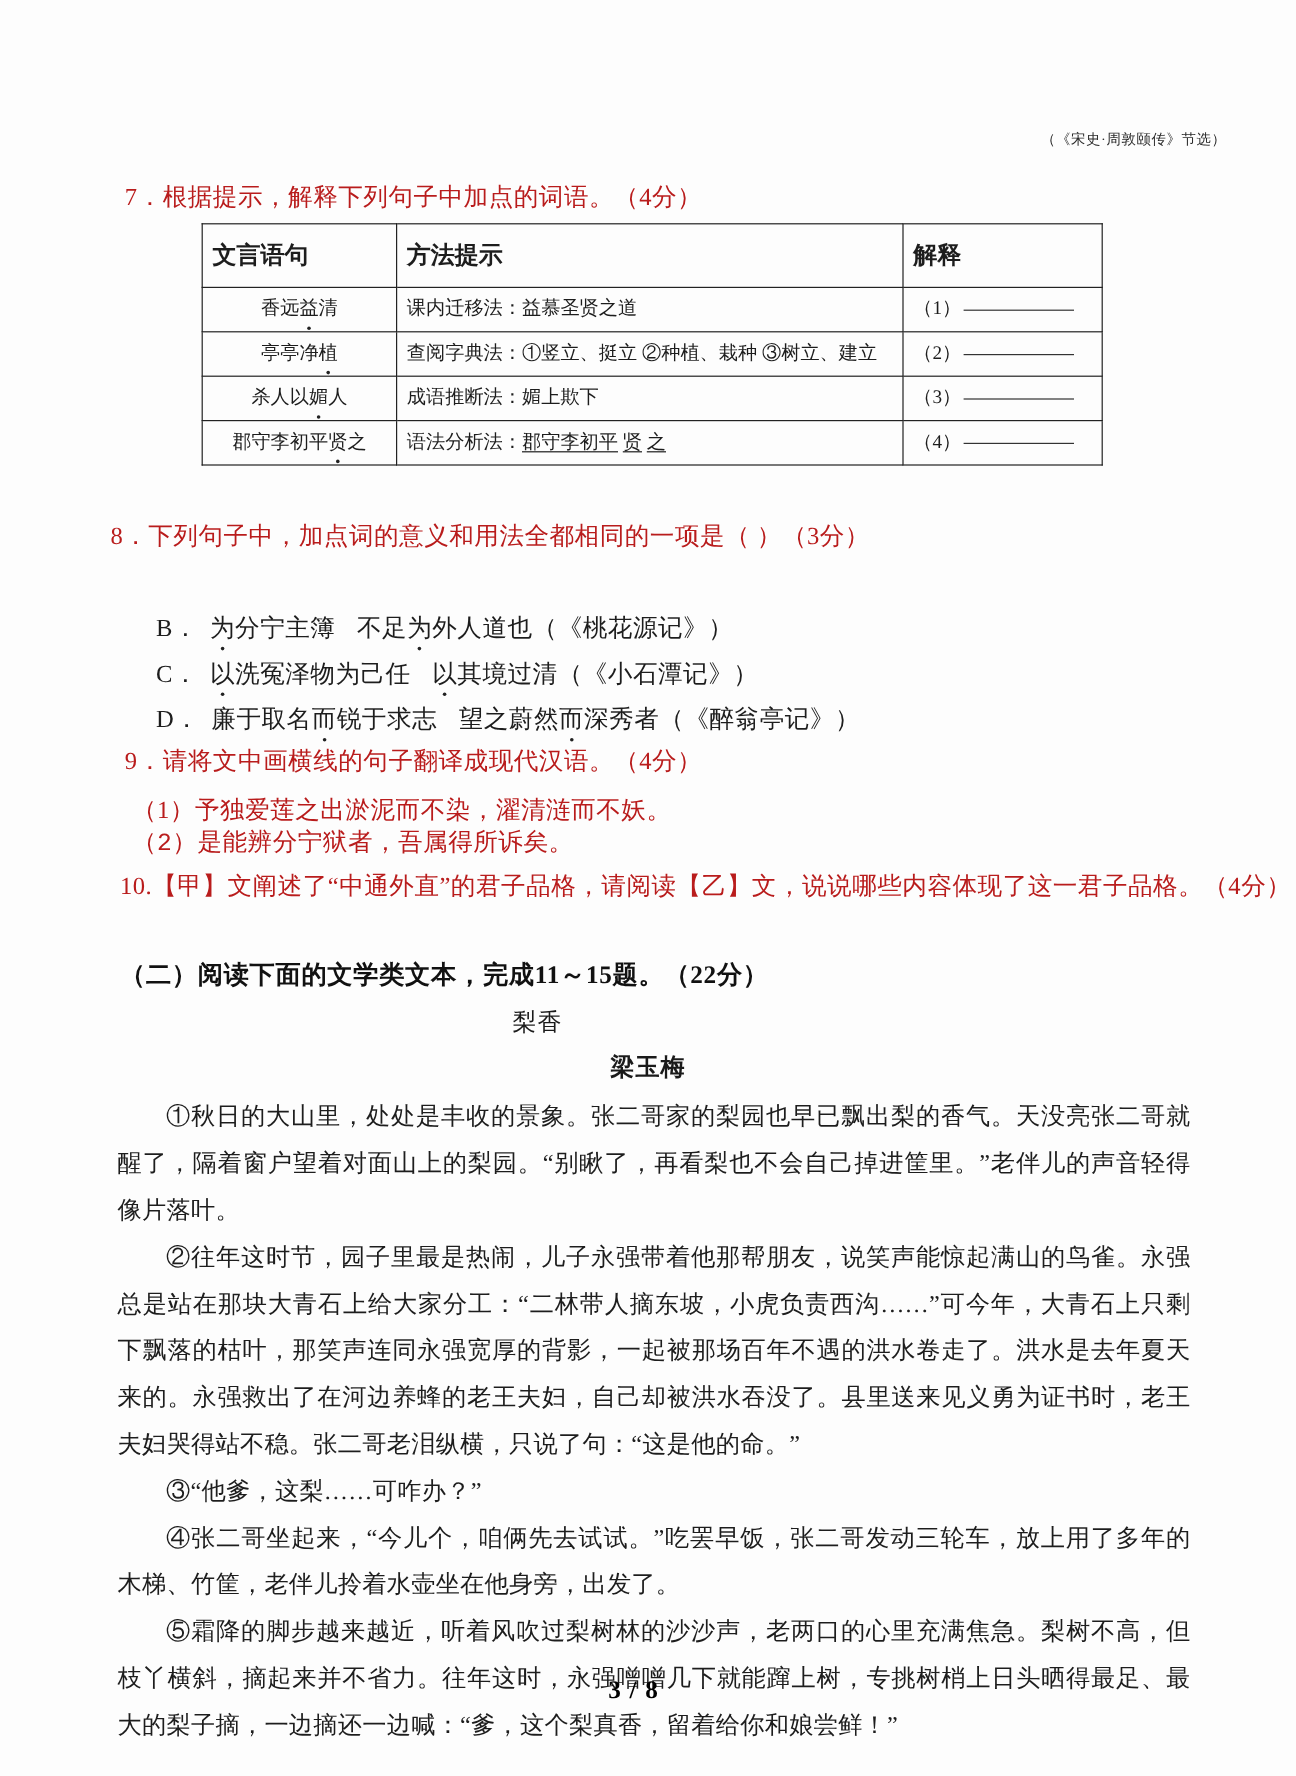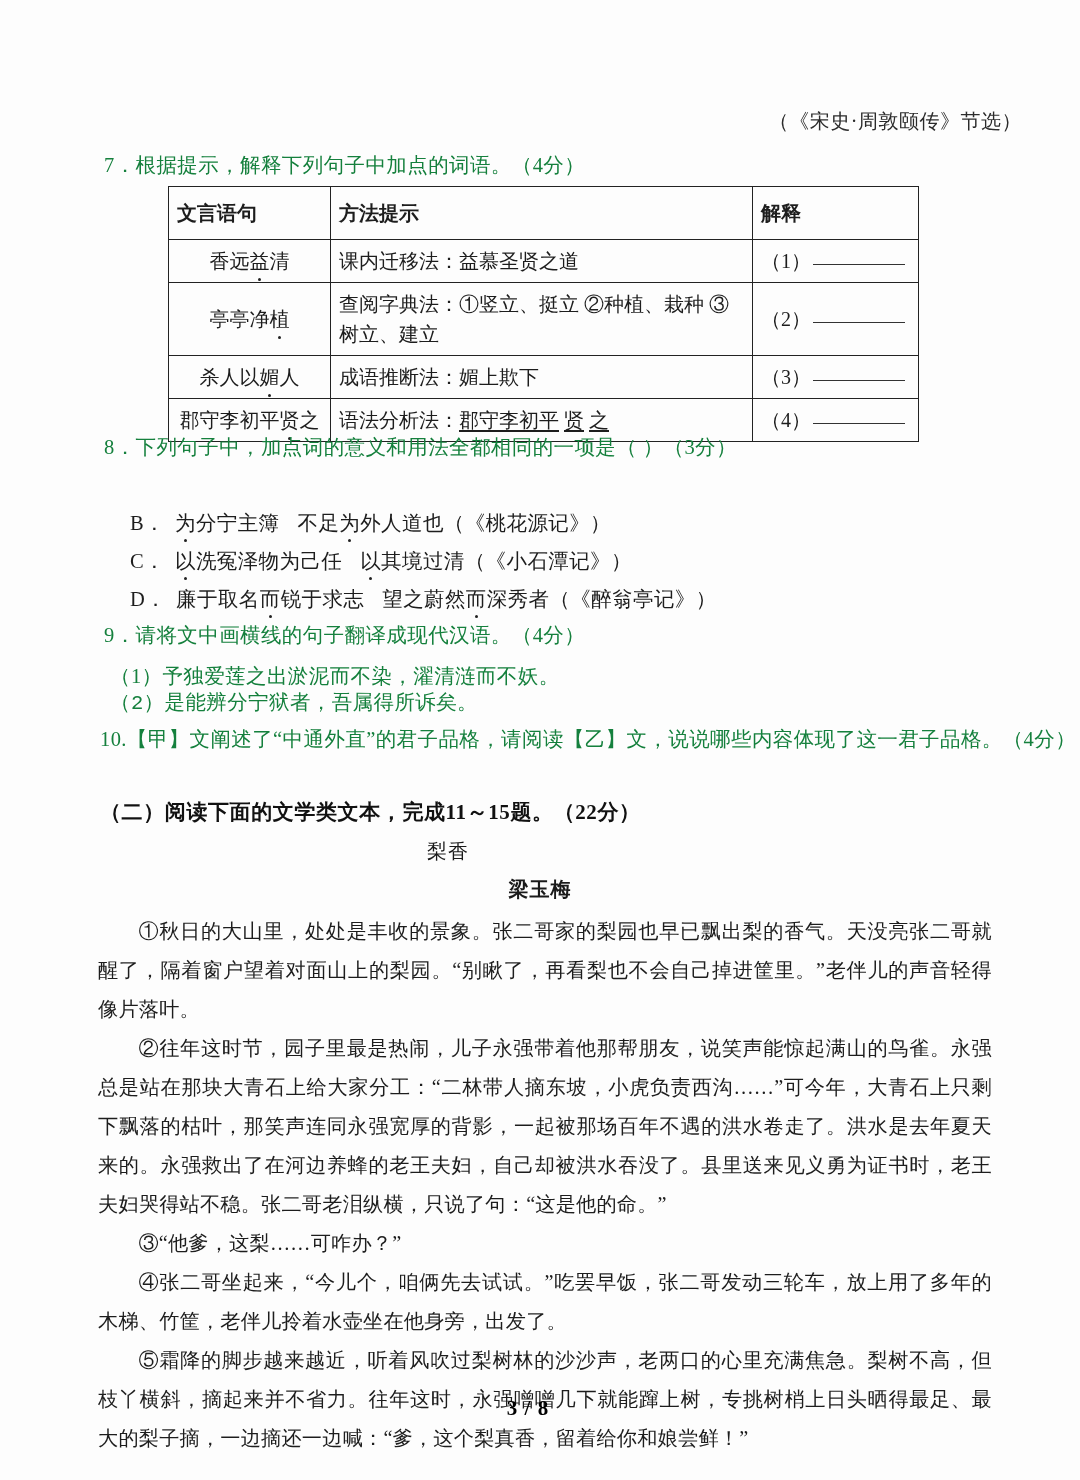--- a/index.html
+++ b/index.html
@@ -20,53 +20,53 @@
     position: absolute;
     inset: 0;
     background: #fdfdfd;
   }
 
   
   .source-line {
     position: absolute;
     top: 108px;
     right: 58px;
-    font-size: 20px;
+    font-size: 12px;
     letter-spacing: 0.5px;
     color: #2b2b2b;
     white-space: nowrap;
   }
 
   
   .q {
     position: absolute;
     font-size: 20.5px;
     line-height: 1.55;
-    color: #15803d;
+    color: #b91c1c;
     letter-spacing: 0.4px;
   }
 
   
   #q7-stem { top: 150px; left: 104px; }
 
   .table-wrap {
     position: absolute;
     top: 186px;
     left: 168px;
     width: 750px;
   }
   table.fy {
     border-collapse: collapse;
     width: 100%;
     table-layout: fixed;
   }
   table.fy td, table.fy th {
     border: 1.6px solid #222;
     padding: 6px 8px;
-    font-size: 20px;
+    font-size: 16px;
     font-weight: normal;
     color: #1d1d1d;
     vertical-align: middle;
     line-height: 1.5;
   }
   table.fy thead td {
     text-align: left;
     font-weight: bold;
     height: 40px;
     font-size: 20px;
@@ -101,21 +101,21 @@
     width: 3px;
     height: 3px;
     margin-left: -1.5px;
     background: #222;
     border-radius: 50%;
   }
 
   .u { text-decoration: underline; text-underline-offset: 3px; }
 
   
-  #q8-stem { top: 432px; left: 104px; }
+  #q8-stem { top: 432px; left: 92px; }
   .opt {
     position: absolute;
     left: 130px;
     font-size: 20.5px;
     letter-spacing: 0.4px;
     color: #1d1d1d;
     white-space: nowrap;
   }
   #opt-a { top: 471px; }
   #opt-b { top: 509px; }

